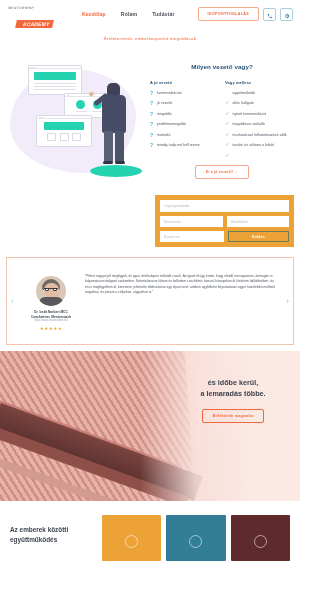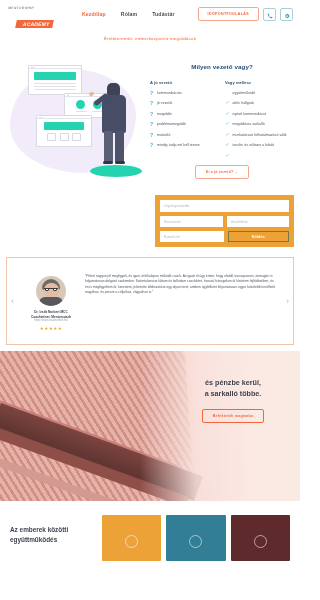--- a/index.html
+++ b/index.html
@@ -383,22 +383,22 @@
 
   <div class="banner">
     <div class="esc-bg"></div>
     <div class="esc"></div>
     <div class="esc-rail esc-r1"></div>
     <div class="esc-dark"></div>
     <div class="esc-rail esc-r2"></div>
     <div class="esc-rail esc-r3"></div>
     <div class="banner-fade"></div>
     <div class="banner-content">
-      <div class="banner-h">és pénzbe kerül,</div>
-      <div class="banner-h">a sarkalló többe.</div>
+      <div class="banner-h">és időbe kerül,</div>
+      <div class="banner-h">a lemaradás többe.</div>
       <div class="banner-btn">Befektetek magamba</div>
     </div>
   </div>
 
   <div class="bottom">
     <div class="bottom-h">
       <div>Az emberek közötti</div>
       <div>együttműködés</div>
     </div>
     <div class="cards">

